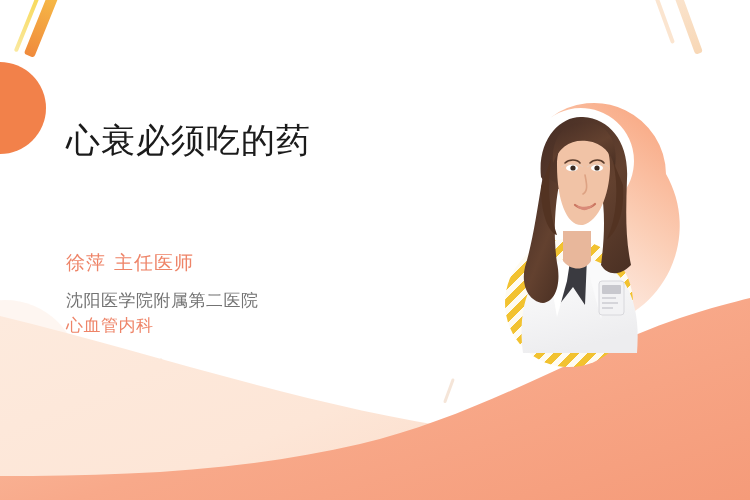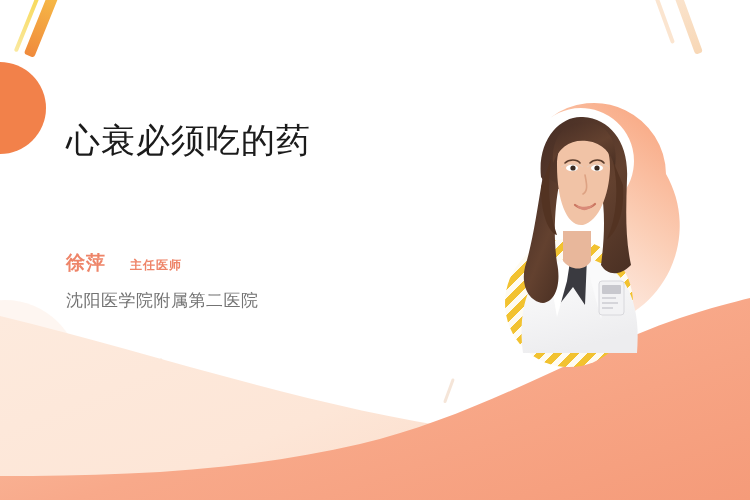--- a/index.html
+++ b/index.html
@@ -182,28 +182,28 @@
 
   .doctor-line {
     position: absolute;
     left: 66px;
     top: 250px;
     white-space: nowrap;
     color: #EE8468;
   }
   .doctor-name {
     font-size: 19px;
-    font-weight: bold;
+    font-weight: normal;
     letter-spacing: 1px;
   }
   .doctor-rank {
-    font-size: 12px;
-    font-weight: bold;
+    font-size: 19px;
+    font-weight: normal;
     letter-spacing: 1px;
-    margin-left: 24px;
+    margin-left: 8px;
   }
 
   .hospital {
     position: absolute;
     left: 66px;
     top: 288px;
     font-size: 17px;
     line-height: 25px;
     color: #737373;
     letter-spacing: .5px;
@@ -366,14 +366,15 @@
   </div>
 
   <div class="title">心衰必须吃的药</div>
 
   <div class="doctor-line">
     <span class="doctor-name">徐萍</span><span class="doctor-rank">主任医师</span>
   </div>
 
   <div class="hospital">沈阳医学院附属第二医院</div>
 
+  <div class="department">心血管内科</div>
 
 </div>
 
 </body></html>

